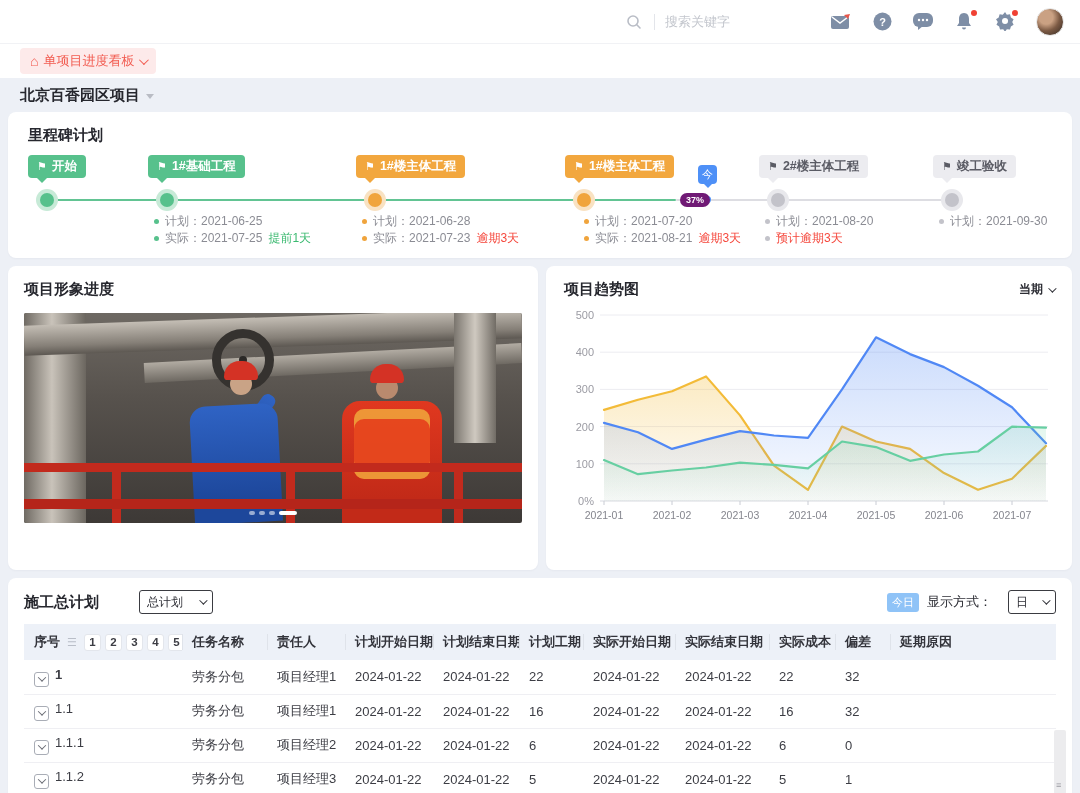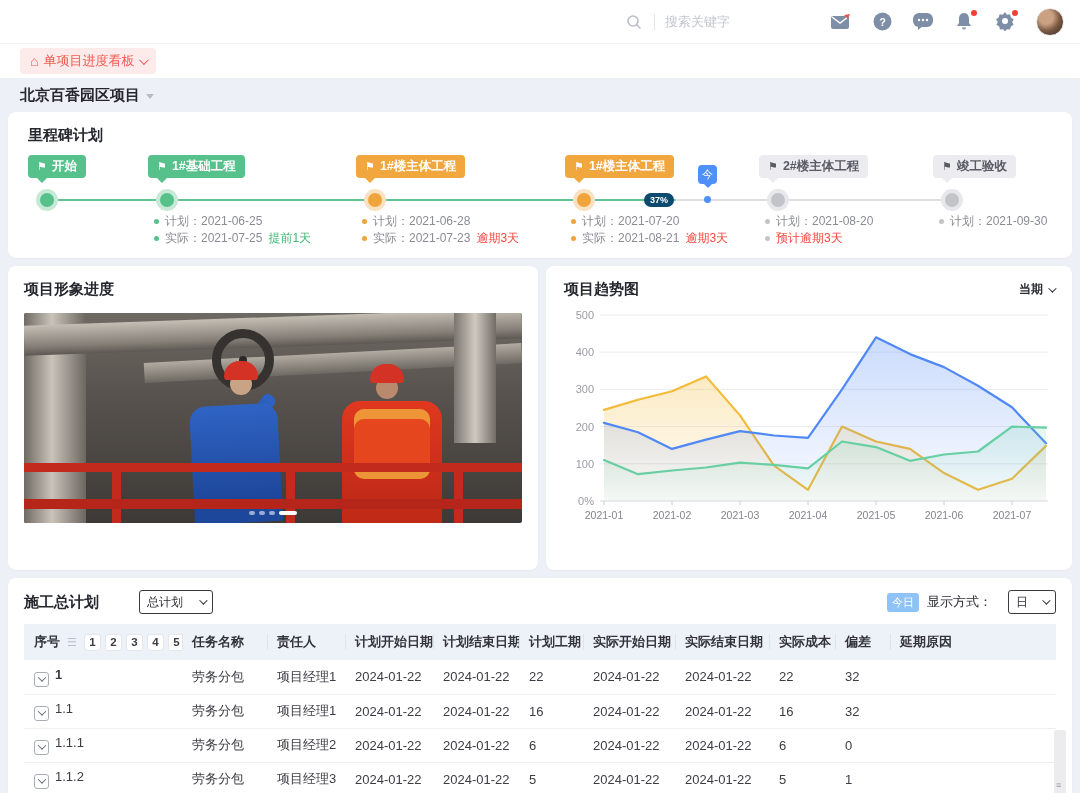--- a/index.html
+++ b/index.html
@@ -53,31 +53,31 @@
   .flag { font-size:11px; }
   .ms-node { position:absolute; top:44px; width:14px; height:14px; border-radius:50%; }
   .nd-green { background:#57c18c; box-shadow:0 0 0 4px #c7ead7; }
   .nd-orange { background:#f0a43c; box-shadow:0 0 0 4px #f9e2c2; }
   .nd-gray { background:#c3c3ca; box-shadow:0 0 0 4px #e8e8ec; }
   .ms-dates { position:absolute; top:64px; font-size:12px; color:#8b8c94; line-height:17px; white-space:nowrap; }
   .ms-dates .row { display:flex; align-items:center; gap:6px; }
   .bullet { width:5px; height:5px; border-radius:50%; display:inline-block; }
   .bu-green { background:#57c18c; } .bu-orange { background:#f0a43c; } .bu-gray { background:#c3c3ca; }
   .txt-green { color:#3cba71; } .txt-red { color:#f5483d; }
-  .pill-37 { position:absolute; top:44px; left:616px; height:14px; padding:0 6px; background:#0c4a6e; color:#fff;
+  .pill-37 { position:absolute; top:44px; left:652px; height:14px; padding:0 6px; background:#701a75; color:#fff;
              font-size:9px; font-weight:bold; border-radius:8px; display:flex; align-items:center; z-index:2; }
   .today-dot { position:absolute; top:47px; left:676px; width:7px; height:7px; border-radius:50%; background:#4e90f7; }
   .today-badge { position:absolute; top:16px; left:670px; width:19px; height:19px; border-radius:4px; background:#4e90f7;
                  color:#fff; font-size:11px; display:flex; align-items:center; justify-content:center; }
   .today-badge::after { content:""; position:absolute; left:6px; bottom:-4px; border-left:4px solid transparent;
                         border-right:4px solid transparent; border-top:4px solid #4e90f7; }
   
   .px1{left:12px} .px2{left:132px} .px3{left:340px} .px4{left:549px} .px5{left:743px} .px6{left:917px}
   .bx1{left:0px} .bx2{left:120px} .bx3{left:328px} .bx4{left:537px} .bx5{left:731px} .bx6{left:905px}
-  .dx2{left:126px} .dx3{left:334px} .dx4{left:543px} .dx5{left:737px} .dx6{left:911px}
+  .dx2{left:126px} .dx3{left:334px} .dx4{left:556px} .dx5{left:737px} .dx6{left:911px}
   .ms-node{margin-left:0} .ms-dates{padding-left:0}
 
   
   #photo-card { left:8px; top:266px; width:530px; height:304px; padding:14px 16px; }
   .photo { position:relative; margin-top:14px; width:498px; height:210px; border-radius:2px; overflow:hidden;
            background:linear-gradient(180deg,#6e6963 0%,#57524d 40%,#3d3936 100%); }
   .ph { position:absolute; }
   .pipe-h1 { top:4px; left:0; width:498px; height:30px; background:linear-gradient(180deg,#c4beb5,#857f77 70%,#5d5852); transform:rotate(-2deg); }
   .pipe-h2 { top:40px; left:120px; width:378px; height:20px; background:linear-gradient(180deg,#b2aca3,#6e6962); transform:rotate(-3deg); }
   .pipe-v1 { top:0; left:0; width:62px; height:210px; background:linear-gradient(90deg,#6f6a63,#c9c3ba 45%,#6b665f); }

